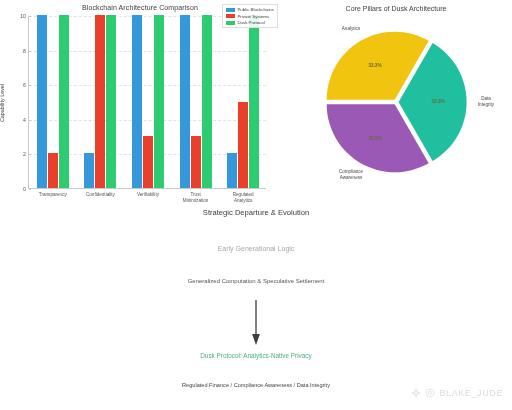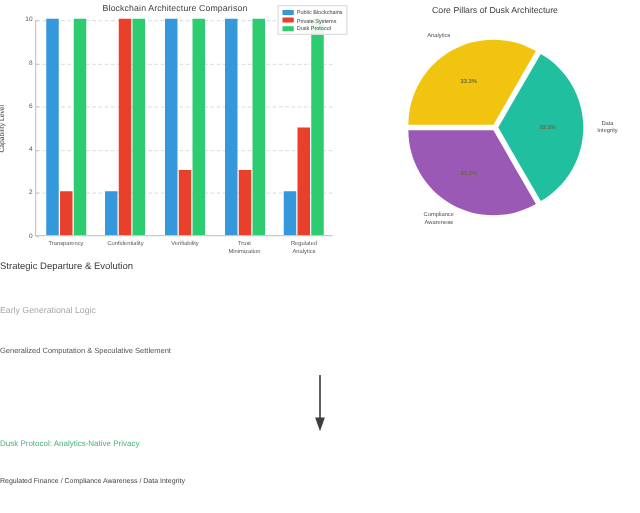--- a/index.html
+++ b/index.html
@@ -57,21 +57,21 @@
   #pie-wrap { position: absolute; left: 36px; top: 22px; width: 160px; height: 160px; }
   #pie-svg { width: 160px; height: 160px; display: block; }
   .slice-pct { font-size: 4.6px; font-weight: bold; fill: #6b6b3a; }
   .pie-ext-label {
     position: absolute; font-size: 4.6px; color: #4a4a4a;
     line-height: 1.35; white-space: pre-line; text-align: center;
   }
 
   
   #flow { position: absolute; left: 0; top: 200px; width: 512px; height: 210px; }
-  .flow-line { position: absolute; width: 100%; }
+  .flow-line { position: absolute; width: 100%; text-align: center; }
   #flow-heading { top: 8px; font-size: 7.6px; color: #3a3a3a; }
   #flow-stage-label { top: 45px; font-size: 7px; color: #a8a8a8; }
   #flow-stage-desc { top: 78px; font-size: 6px; color: #555; }
   #flow-target { top: 152px; font-size: 6.4px; color: #4caf7d; }
   #flow-outcome { top: 182px; font-size: 5.6px; color: #444; }
   #flow-arrow { position: absolute; left: 50%; top: 100px;
                 transform: translateX(-50%); width: 14px; height: 46px; }
 
   
   #watermark { position: absolute; right: 9px; bottom: 12px;
@@ -173,14 +173,25 @@
 
     <svg id="flow-arrow" viewBox="0 0 14 46">
       <line x1="7" y1="0" x2="7" y2="36" stroke="#3d3d3d" stroke-width="1.3"></line>
       <polygon points="7,45 3.1,34 10.9,34" fill="#3d3d3d"></polygon>
     </svg>
 
     <div class="flow-line" id="flow-target">Dusk Protocol: Analytics-Native Privacy</div>
     <div class="flow-line" id="flow-outcome">Regulated Finance / Compliance Awareness / Data Integrity</div>
   </div>
 
+  <div id="watermark">
+    <svg class="wm-icon" viewBox="0 0 24 24">
+      <path d="M12 2 L16 12 L12 22 L8 12 Z" fill="none" stroke="#dcdcdc" stroke-width="1.6"></path>
+      <path d="M2 12 L12 8 L22 12 L12 16 Z" fill="none" stroke="#dcdcdc" stroke-width="1.6"></path>
+    </svg>
+    <svg class="wm-icon" viewBox="0 0 24 24">
+      <circle cx="12" cy="12" r="9.4" fill="none" stroke="#dcdcdc" stroke-width="1.8"></circle>
+      <circle cx="12" cy="12" r="3.8" fill="none" stroke="#dcdcdc" stroke-width="1.8"></circle>
+    </svg>
+    <span>BLAKE_JUDE</span>
+  </div>
 
 </div>
 
 </body></html>

